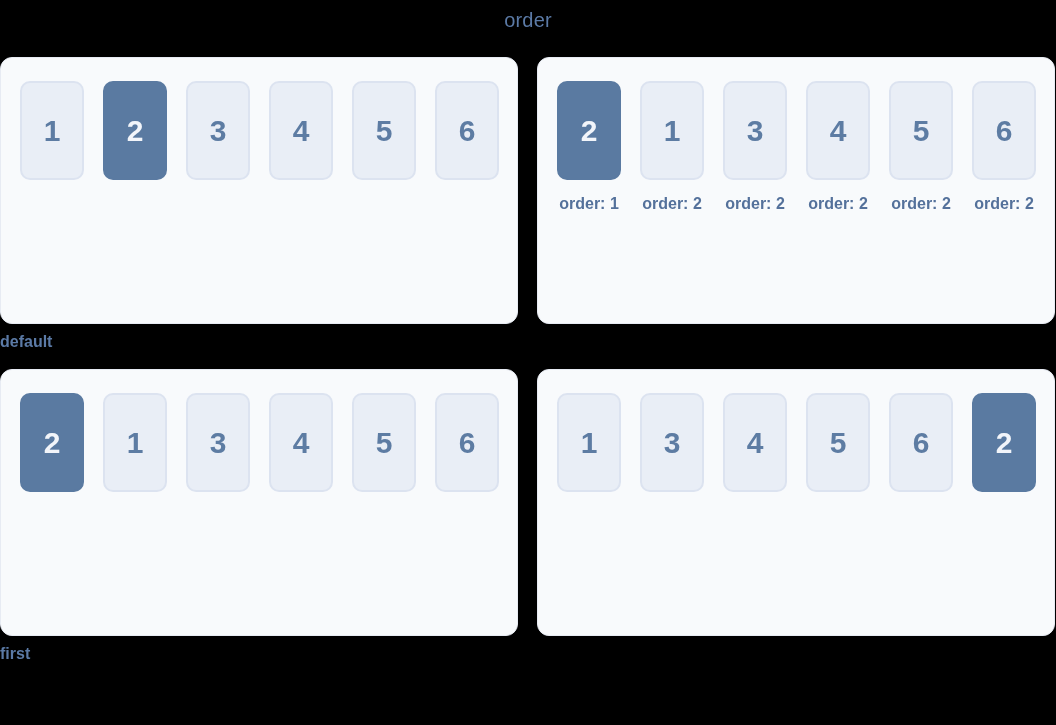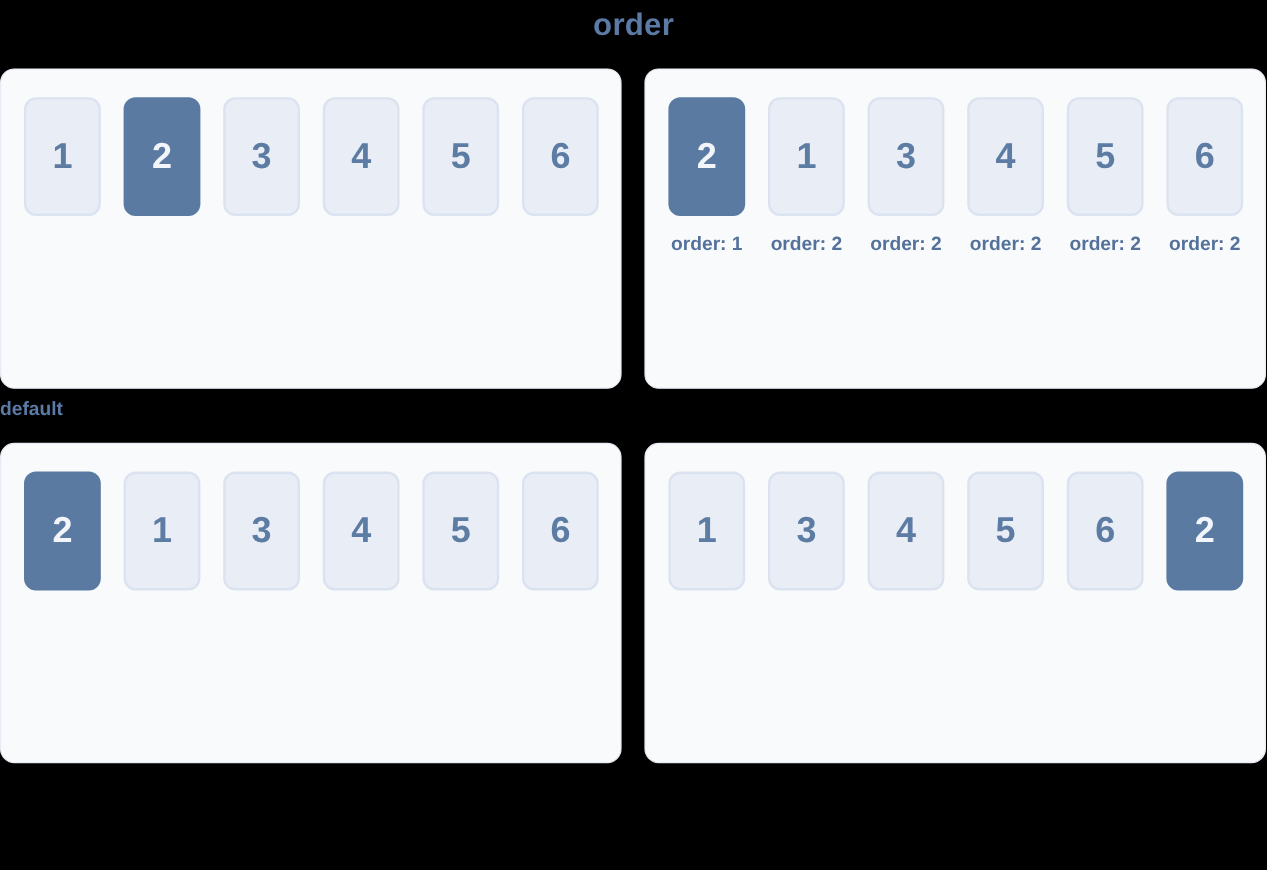--- a/index.html
+++ b/index.html
@@ -9,23 +9,23 @@
     background: var(--bg, #000000);
     font-family: "Liberation Sans", sans-serif;
     overflow: hidden;
   }
   .title {
     margin: 0;
     padding-top: 6px;
     height: 57px;
     box-sizing: border-box;
     text-align: center;
-    font-size: 26px;
+    font-size: 20px;
     line-height: 28px;
-    font-weight: 700;
+    font-weight: 400;
     color: var(--heading, #5b7aa6);
     letter-spacing: 0.2px;
   }
   .grid {
     display: grid;
     grid-template-columns: 518px 518px;
     column-gap: 19px;
     row-gap: 19px;
     width: 1055px;
   }
@@ -162,20 +162,21 @@
               <div class="item">4</div>
             </div>
             <div class="item-col">
               <div class="item">5</div>
             </div>
             <div class="item-col">
               <div class="item">6</div>
             </div>
           </div>
       </section>
+      <div class="panel-label">first</div>
     </div>
 
     <div class="cell">
       <section class="panel">
         <div class="row">
             <div class="item-col">
               <div class="item">1</div>
             </div>
             <div class="item-col">
               <div class="item">3</div>

